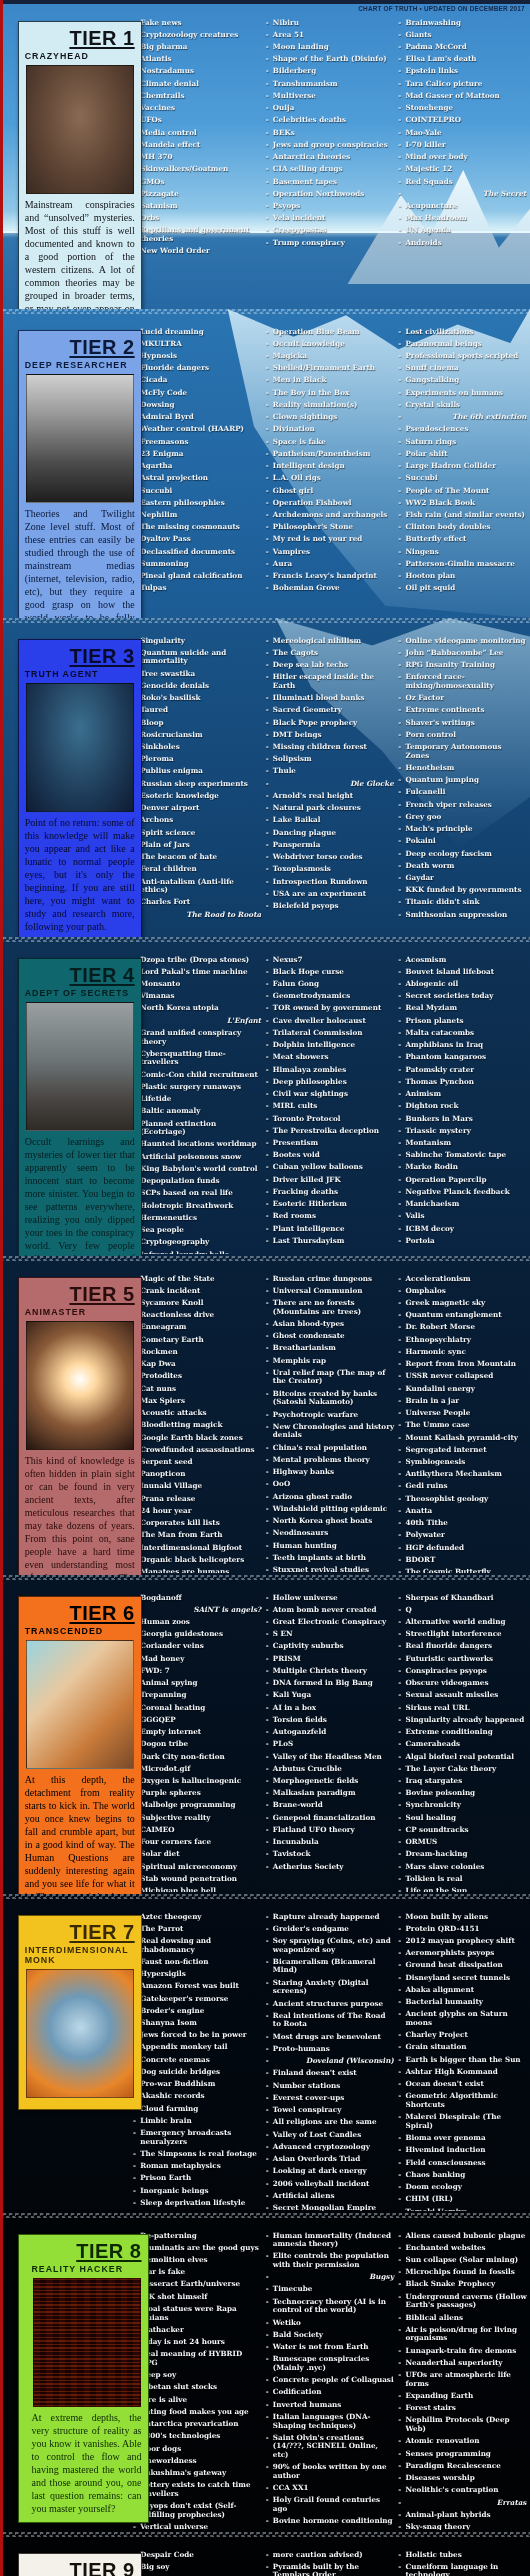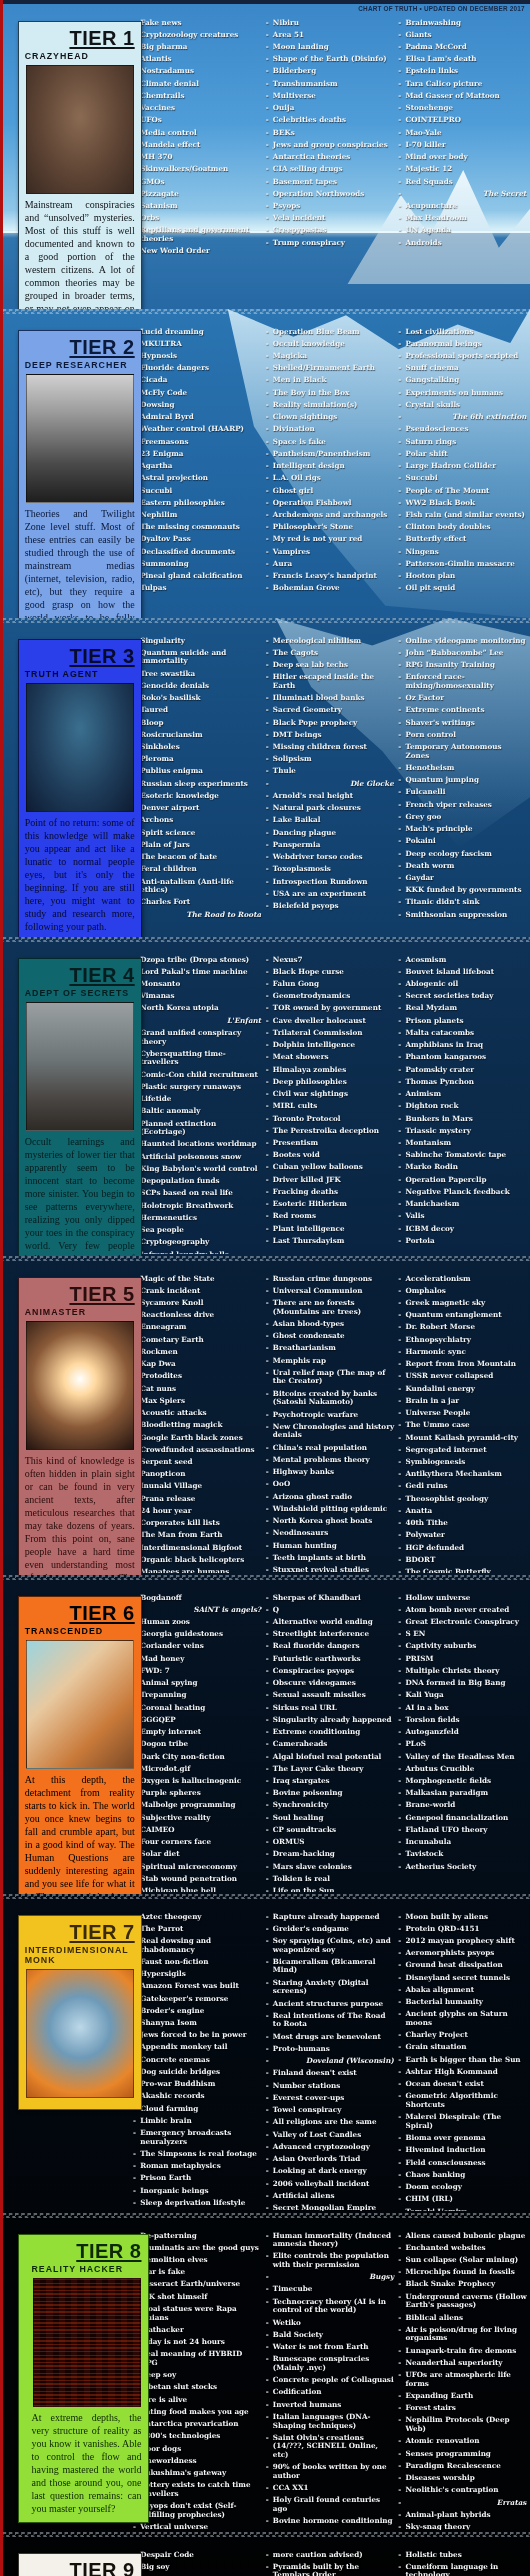--- a/index.html
+++ b/index.html
@@ -509,20 +509,45 @@
             <li>Malbolge programming</li>
             <li>Subjective reality</li>
             <li>CAIMEO</li>
             <li>Four corners face</li>
             <li>Solar diet</li>
             <li>Spiritual microeconomy</li>
             <li>Stab wound penetration</li>
             <li>Michigan blue hell</li>
           </ul>
           <ul class="col">
+            <li>Hollow universe</li>
+            <li>Atom bomb never created</li>
+            <li>Great Electronic Conspiracy</li>
+            <li>S EN</li>
+            <li>Captivity suburbs</li>
+            <li>PRISM</li>
+            <li>Multiple Christs theory</li>
+            <li>DNA formed in Big Bang</li>
+            <li>Kali Yuga</li>
+            <li>AI in a box</li>
+            <li>Torsion fields</li>
+            <li>Autoganzfeld</li>
+            <li>PLoS</li>
+            <li>Valley of the Headless Men</li>
+            <li>Arbutus Crucible</li>
+            <li>Morphogenetic fields</li>
+            <li>Malkasian paradigm</li>
+            <li>Brane-world</li>
+            <li>Genepool financialization</li>
+            <li>Flatland UFO theory</li>
+            <li>Incunabula</li>
+            <li>Tavistock</li>
+            <li>Aetherius Society</li>
+          </ul>
+          <ul class="col">
             <li>Sherpas of Khandbari</li>
             <li>Q</li>
             <li>Alternative world ending</li>
             <li>Streetlight interference</li>
             <li>Real fluoride dangers</li>
             <li>Futuristic earthworks</li>
             <li>Conspiracies psyops</li>
             <li>Obscure videogames</li>
             <li>Sexual assault missiles</li>
             <li>Sirkus real URL</li>
@@ -535,45 +560,20 @@
             <li>Bovine poisoning</li>
             <li>Synchronicity</li>
             <li>Soul healing</li>
             <li>CP soundtracks</li>
             <li>ORMUS</li>
             <li>Dream-hacking</li>
             <li>Mars slave colonies</li>
             <li>Tolkien is real</li>
             <li>Life on the Sun</li>
           </ul>
-          <ul class="col">
-            <li>Hollow universe</li>
-            <li>Atom bomb never created</li>
-            <li>Great Electronic Conspiracy</li>
-            <li>S EN</li>
-            <li>Captivity suburbs</li>
-            <li>PRISM</li>
-            <li>Multiple Christs theory</li>
-            <li>DNA formed in Big Bang</li>
-            <li>Kali Yuga</li>
-            <li>AI in a box</li>
-            <li>Torsion fields</li>
-            <li>Autoganzfeld</li>
-            <li>PLoS</li>
-            <li>Valley of the Headless Men</li>
-            <li>Arbutus Crucible</li>
-            <li>Morphogenetic fields</li>
-            <li>Malkasian paradigm</li>
-            <li>Brane-world</li>
-            <li>Genepool financialization</li>
-            <li>Flatland UFO theory</li>
-            <li>Incunabula</li>
-            <li>Tavistock</li>
-            <li>Aetherius Society</li>
-          </ul>
         </div>
   </section>
 
   <section class="tier t7 with-divider" style="height: 319px; background: linear-gradient(rgb(3, 10, 20) 0%, rgb(2, 8, 15) 50%, rgb(2, 6, 11) 100%);">
     <div class="berg"></div>
 
     <div class="card" style="background: rgb(242, 195, 31); color: rgb(58, 42, 2); border-color: rgb(106, 82, 8);">
       <div class="card-title">TIER 7</div>
       <div class="card-subtitle">INTERDIMENSIONAL MONK</div>
       <div class="card-art" style="background: radial-gradient(circle at 50% 45%, rgb(188, 216, 232) 0%, rgb(110, 154, 184) 35%, rgb(232, 134, 42) 75%, rgb(184, 90, 24) 100%);"></div>

